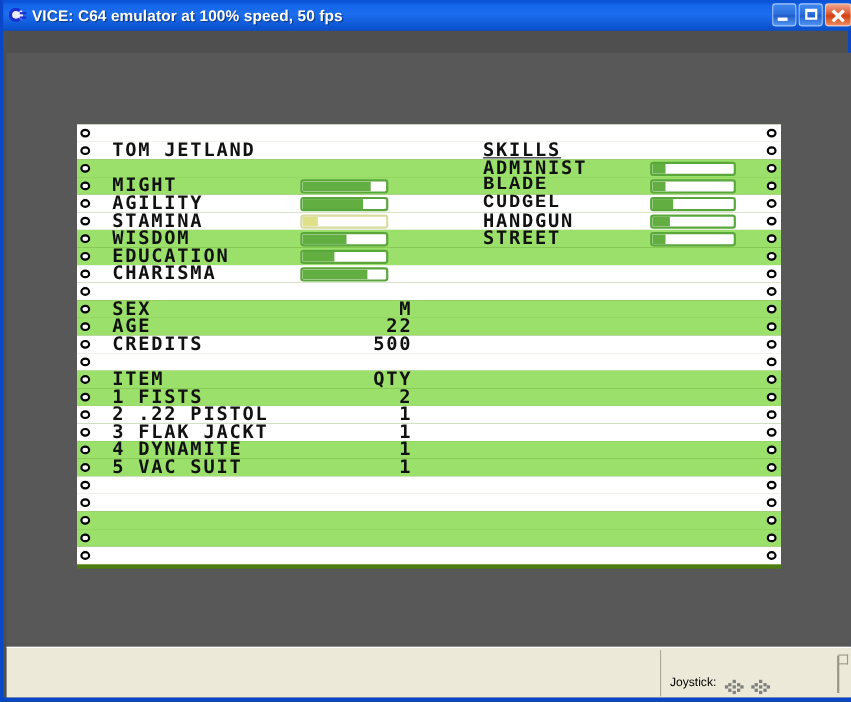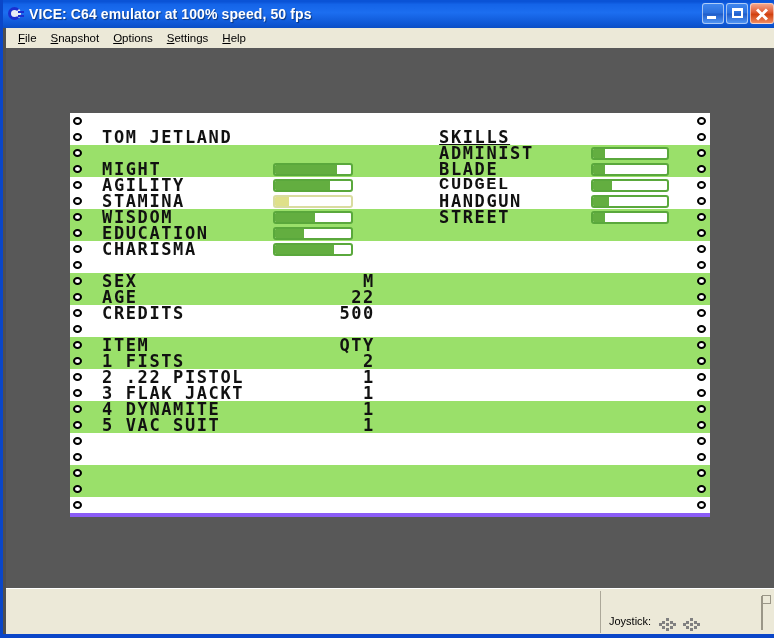--- a/index.html
+++ b/index.html
@@ -141,21 +141,21 @@
     overflow: hidden;
   }
 
   
   #c64 {
     position: absolute;
     left: 64px;
     top: 65px;
     width: 640px;
     height: 404px;
-    background: #8b5cf6;
+    background: #4d7c0f;
     font-family: "DejaVu Sans Mono", monospace;
   }
   .sprocket-col {
     position: absolute;
     top: 0;
     width: 16px;
     height: 404px;
     z-index: 3;
   }
   #sprocket-left { left: 0px; }
@@ -306,27 +306,20 @@
       <div class="wbtn max">
           <div class="g"></div>
         </div>
       <div class="wbtn close">
           <div class="g1"></div>
           <div class="g2"></div>
         </div>
     </div>
   </div>
 
-  <div id="menubar">
-    <div class="menu-item"><span class="acc">F</span><span>ile</span></div>
-    <div class="menu-item"><span class="acc">S</span><span>napshot</span></div>
-    <div class="menu-item"><span class="acc">O</span><span>ptions</span></div>
-    <div class="menu-item"><span class="acc">S</span><span>ettings</span></div>
-    <div class="menu-item"><span class="acc">H</span><span>elp</span></div>
-  </div>
 
   <div id="canvas-area">
     <div id="c64">
       <div id="rows">
           <div class="row white" style="top: 0px;"></div>
           <div class="row white" style="top: 16px;"></div>
           <div class="row green" style="top: 32px;"></div>
           <div class="row green" style="top: 48px;"></div>
           <div class="row white" style="top: 64px;"></div>
           <div class="row white" style="top: 80px;"></div>
@@ -374,21 +367,21 @@
             <div class="fill" style="width: 38%;"></div>
           </div>
           <div class="cell" style="left: 32.05px; top: 128px;">CHARISMA</div>
           <div class="bar attr" style="left: 203px; top: 130px;">
             <div class="fill" style="width: 78%;"></div>
           </div>
           <div class="cell" style="left: 369.1px; top: 32px;">ADMINIST</div>
           <div class="bar skill" style="left: 521px; top: 34px;">
             <div class="fill" style="width: 16%;"></div>
           </div>
-          <div class="cell" style="left: 369.1px; top: 48px;">BLADE</div>
+          <div class="cell" style="left: 369.1px; top: 48px; font-family: Liberation Mono, monospace;">BLADE</div>
           <div class="bar skill" style="left: 521px; top: 50px;">
             <div class="fill" style="width: 16%;"></div>
           </div>
           <div class="cell" style="left: 369.1px; top: 64px; font-family: Liberation Mono, monospace;">CUDGEL</div>
           <div class="bar skill" style="left: 521px; top: 66px;">
             <div class="fill" style="width: 25%;"></div>
           </div>
           <div class="cell" style="left: 369.1px; top: 80px;">HANDGUN</div>
           <div class="bar skill" style="left: 521px; top: 82px;">
             <div class="fill" style="width: 22%;"></div>

